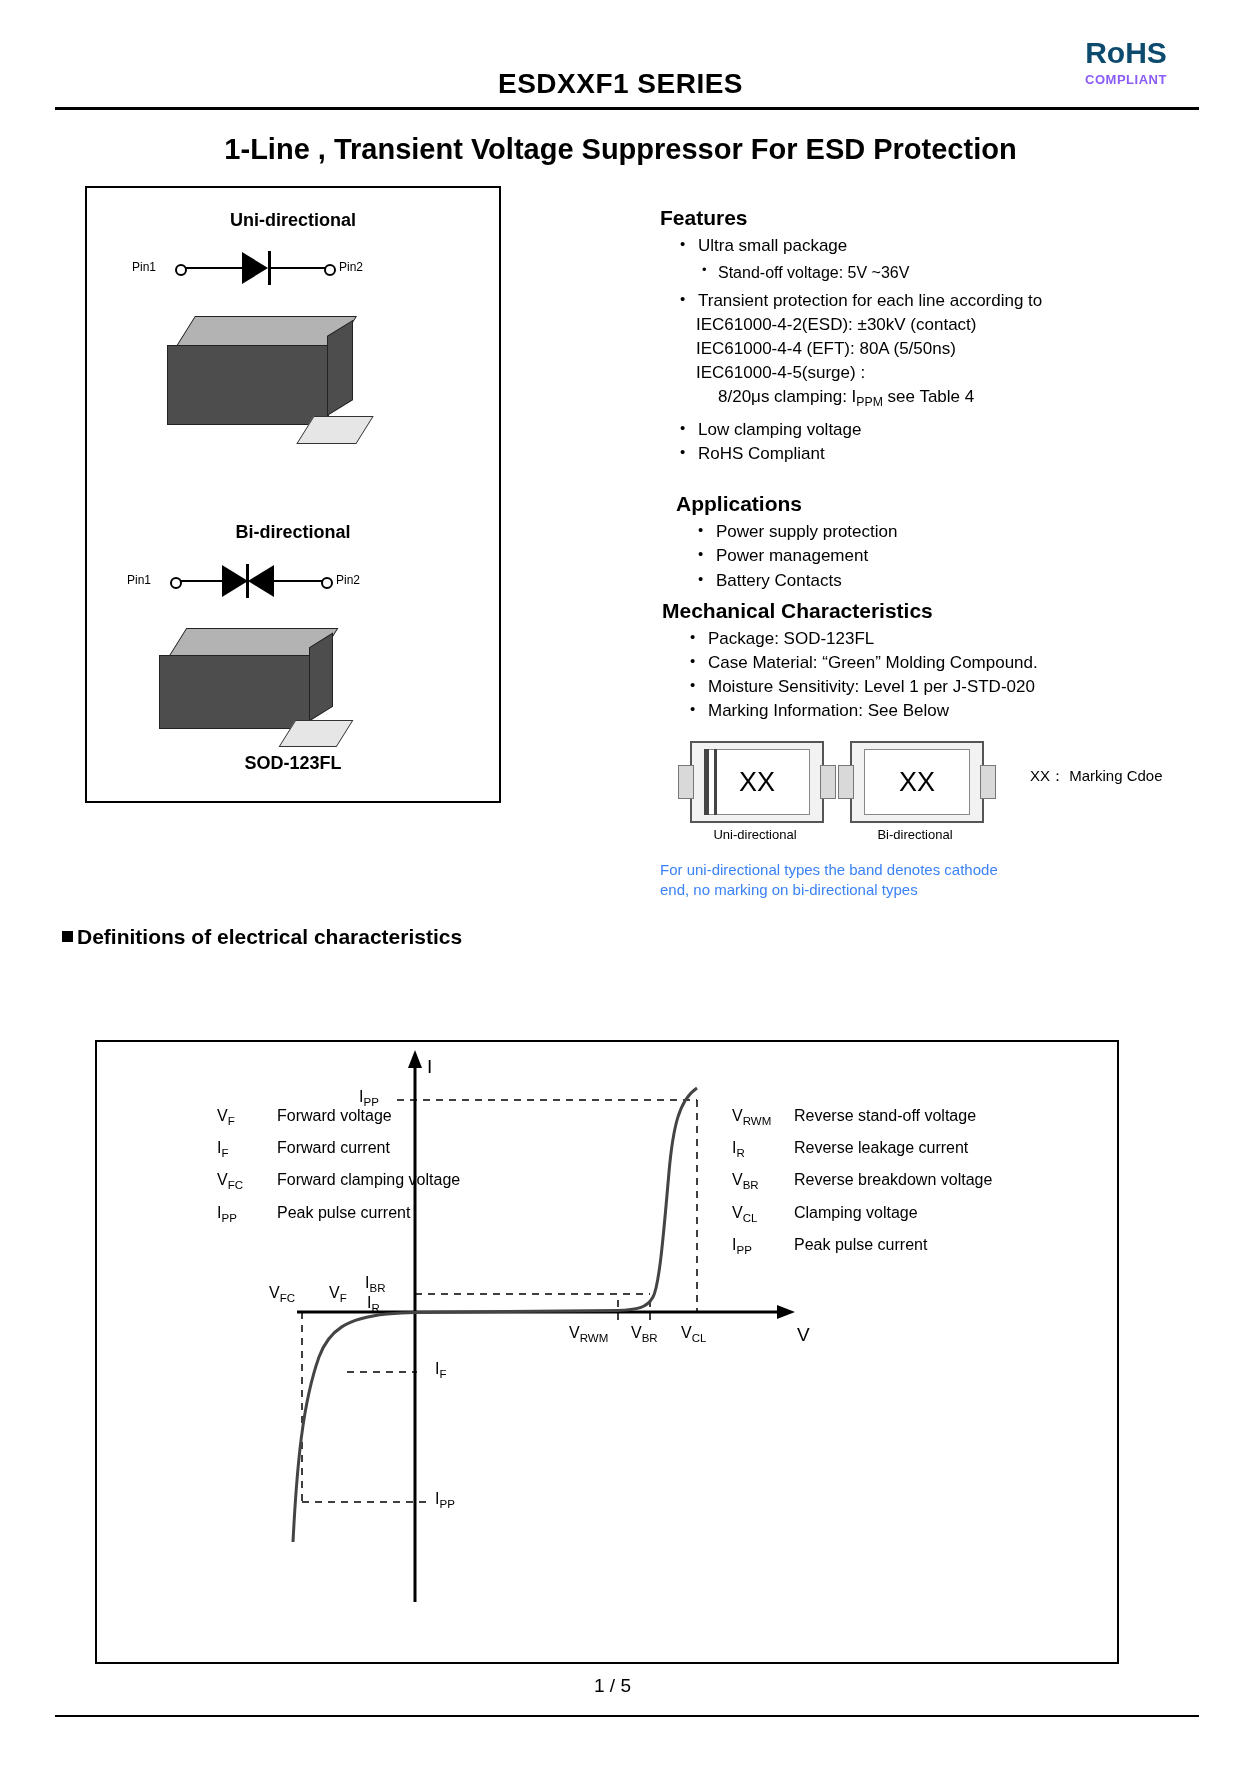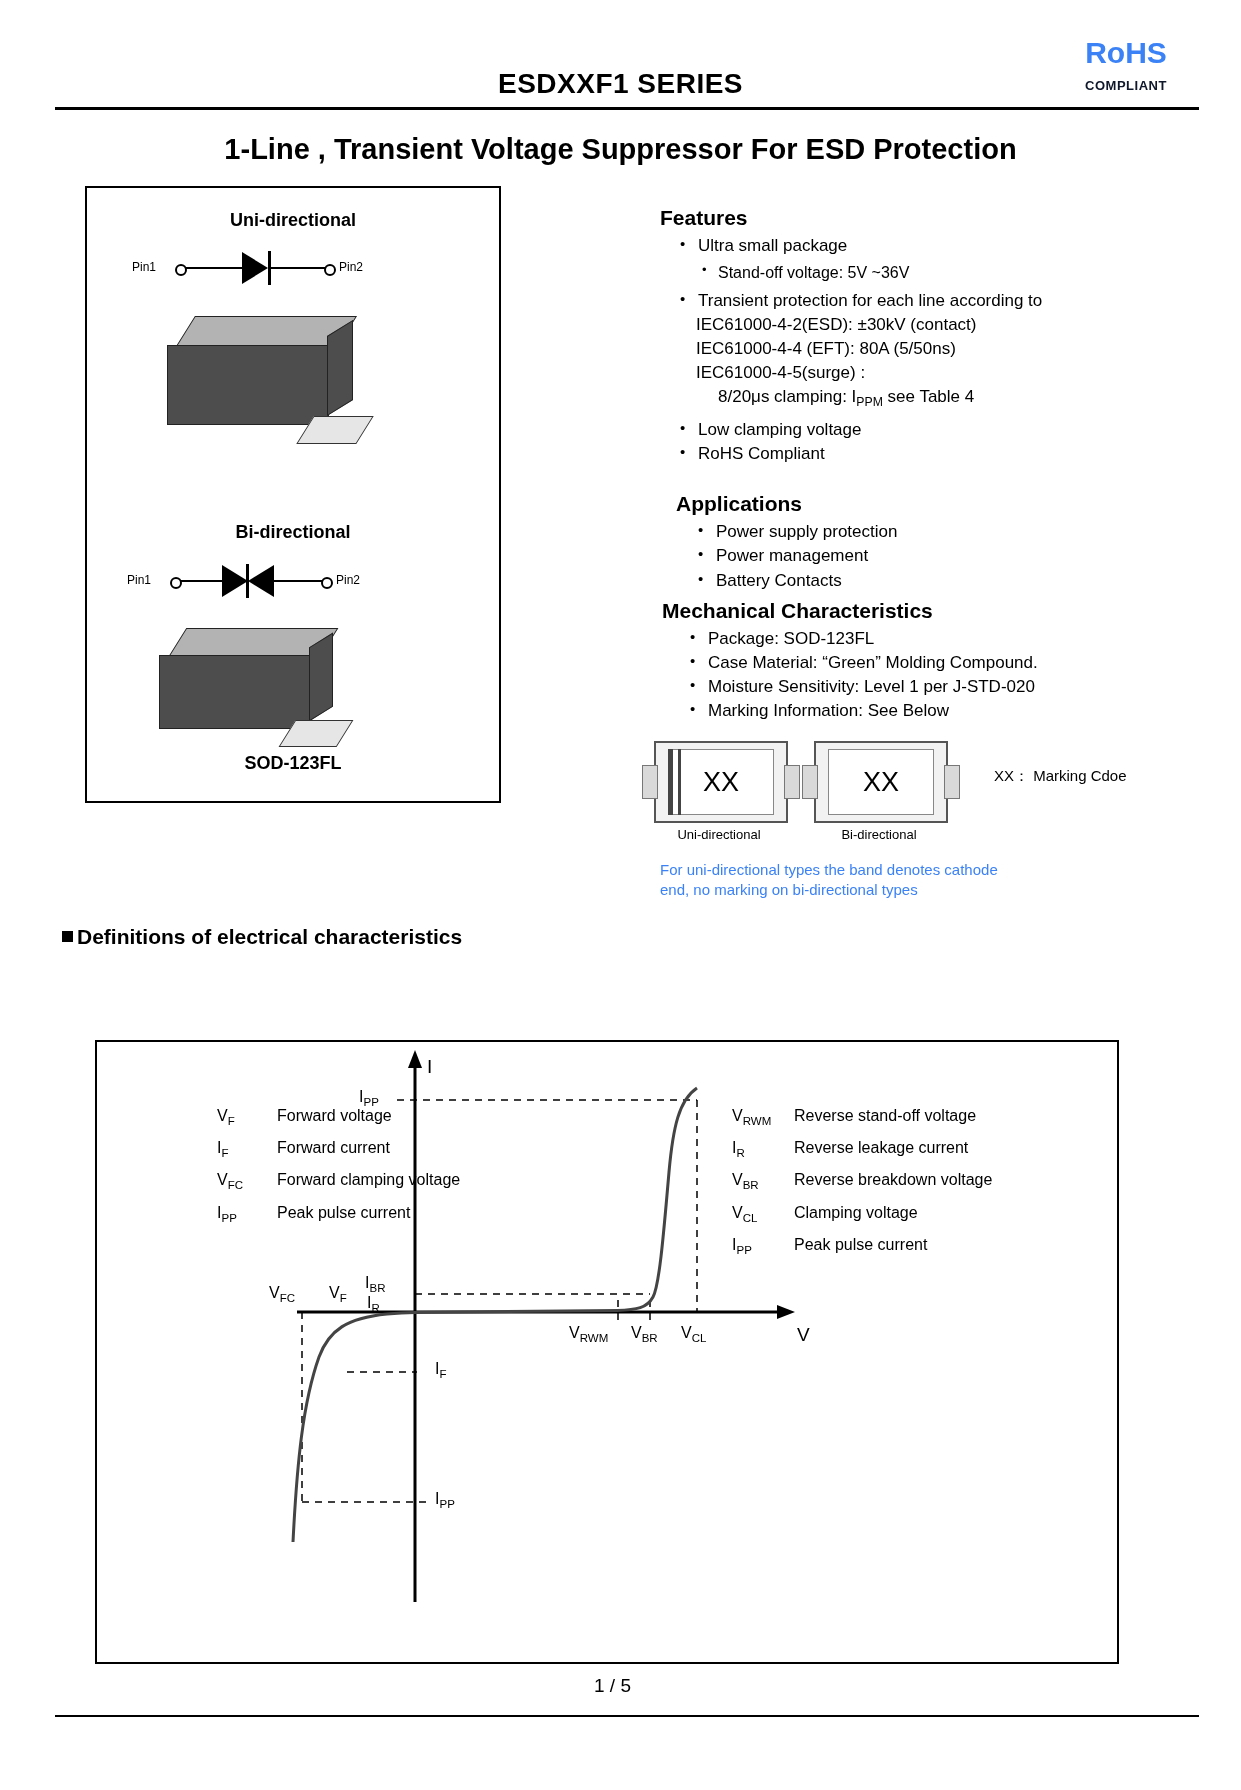--- a/index.html
+++ b/index.html
@@ -10,22 +10,22 @@
     color:#000;
     position:relative;
     overflow:hidden;
   }
   .page { position:relative; width:1241px; height:1790px; }
 
   
   .rohs {
     position:absolute; right:40px; top:38px; text-align:center; width:150px;
   }
-  .rohs-main { color:#3b82f6; font-weight:bold; font-size:30px; letter-spacing:0px; line-height:1; }
-  .rohs-sub { color:#0f172a; font-weight:bold; font-size:13px; margin-top:10px; letter-spacing:0.5px;}
+  .rohs-main { color:#0c4a6e; font-weight:bold; font-size:30px; letter-spacing:0px; line-height:1; }
+  .rohs-sub { color:#8b5cf6; font-weight:bold; font-size:13px; margin-top:4px; letter-spacing:0.5px;}
   .series-title {
     position:absolute; left:0; right:0; top:68px; text-align:center;
     font-size:28px; font-weight:bold; letter-spacing:0.5px;
   }
   .hr-top {
     position:absolute; left:55px; right:42px; top:107px; height:3px; background:#000;
   }
   .doc-title {
     position:absolute; left:0; right:0; top:133px; text-align:center;
     font-size:29px; font-weight:bold;
@@ -70,21 +70,21 @@
   ul.lvl1 > li { font-size:17px; line-height:1.42; position:relative; padding-left:18px; }
   ul.lvl1 > li:before { content:"\2022"; position:absolute; left:0; top:-1px; font-size:15px; }
   ul.lvl2 { list-style:none; margin:4px; padding:0 0 0 16px; }
   ul.lvl2 > li { font-size:16px; line-height:1.42; position:relative; padding-left:16px;}
   ul.lvl2 > li:before { content:"\2022"; position:absolute; left:0; top:-1px; font-size:13px; }
   .plain { font-size:17px; line-height:1.42; padding-left:36px; }
   .plain.ind2 { padding-left:58px; }
   sub { font-size:0.72em; }
 
   
-  .marking-wrap { position:absolute; left:624px; top:735px; width:560px; height:120px; }
+  .marking-wrap { position:absolute; left:660px; top:735px; width:560px; height:120px; }
   .mk { position:absolute; top:6px; width:130px; height:78px; border:2px solid #555; background:#f2f2f2; }
   .mk .inner { position:absolute; left:12px; top:6px; right:12px; bottom:6px; border:1px solid #888; background:#fff;
     display:flex; align-items:center; justify-content:center; font-size:27px; }
   .mk .band { position:absolute; left:12px; top:6px; width:5px; bottom:6px; background:#444; }
   .mk .band2 { position:absolute; left:22px; top:6px; width:3px; bottom:6px; background:#444; }
   .mk .lead-l { position:absolute; left:-14px; top:22px; width:14px; height:32px; background:#d9d9d9; border:1px solid #777;}
   .mk .lead-r { position:absolute; right:-14px; top:22px; width:14px; height:32px; background:#d9d9d9; border:1px solid #777;}
   .mk-cap { position:absolute; top:92px; font-size:13px; width:140px; text-align:center; }
   .mk-note { position:absolute; left:660px; top:860px; font-size:15px; line-height:1.35; color:#3b82f6; }
   .mk-xx { position:absolute; left:1010px; top:32px; font-size:15px; }

